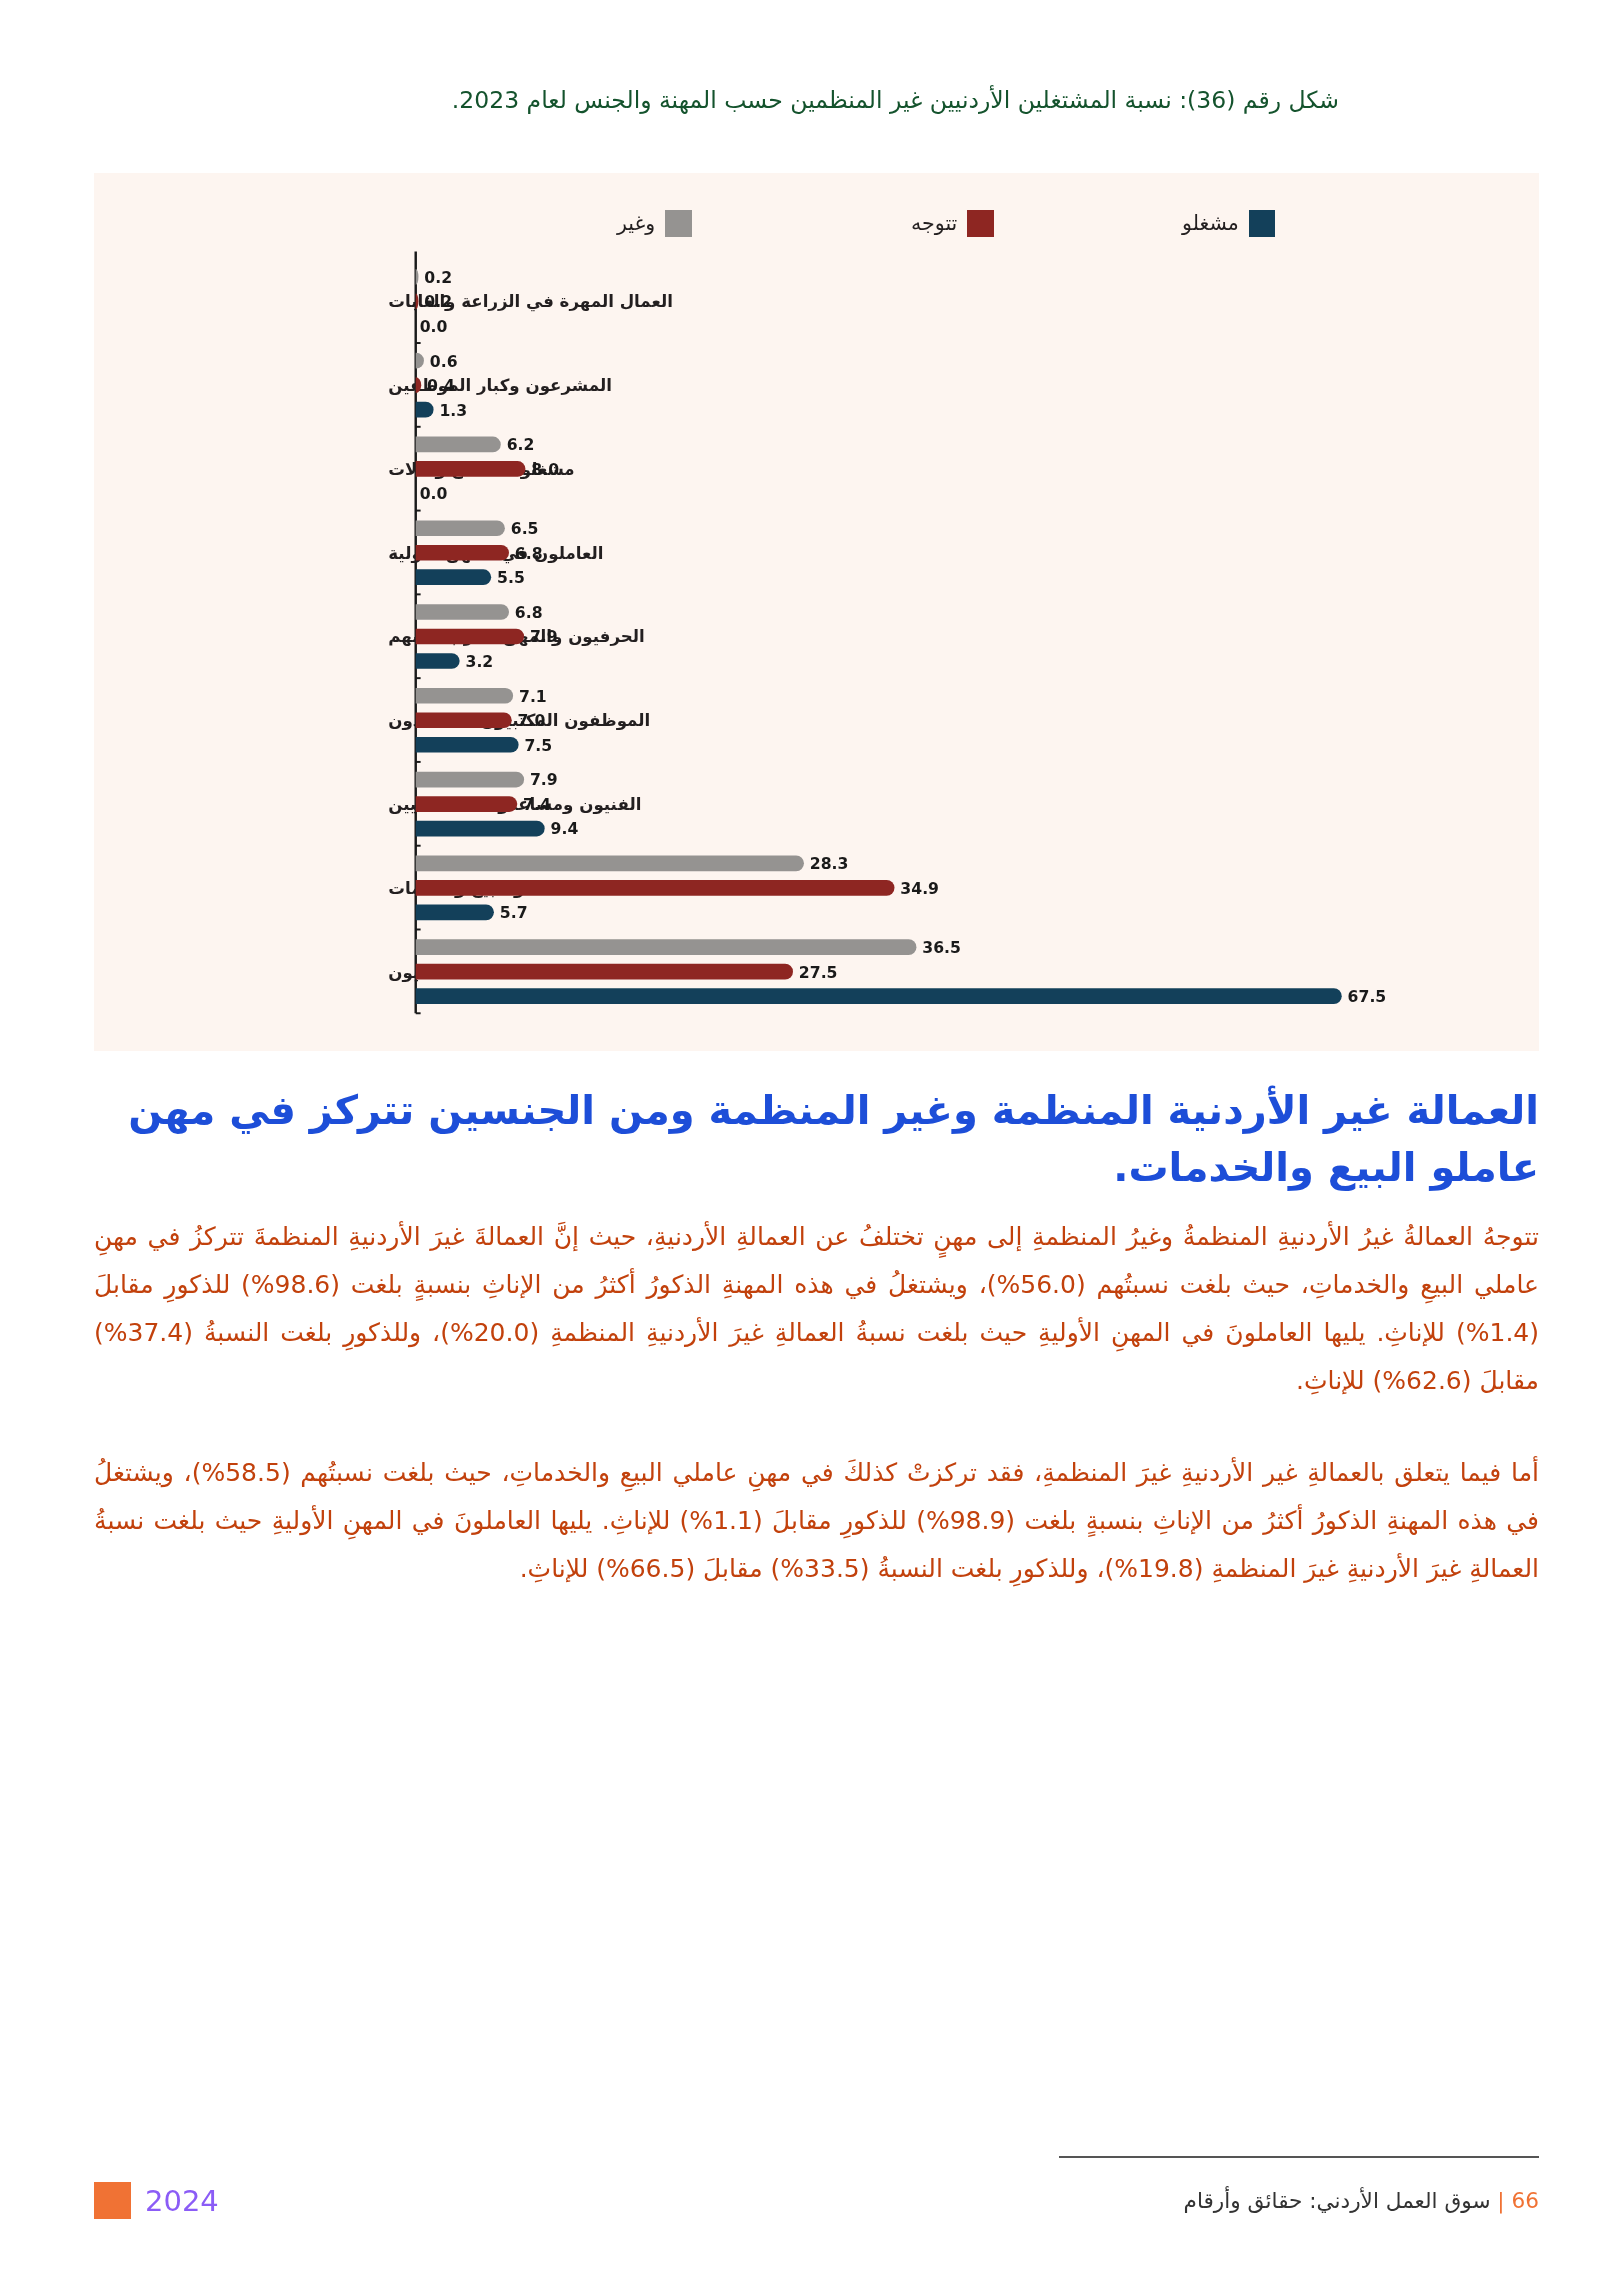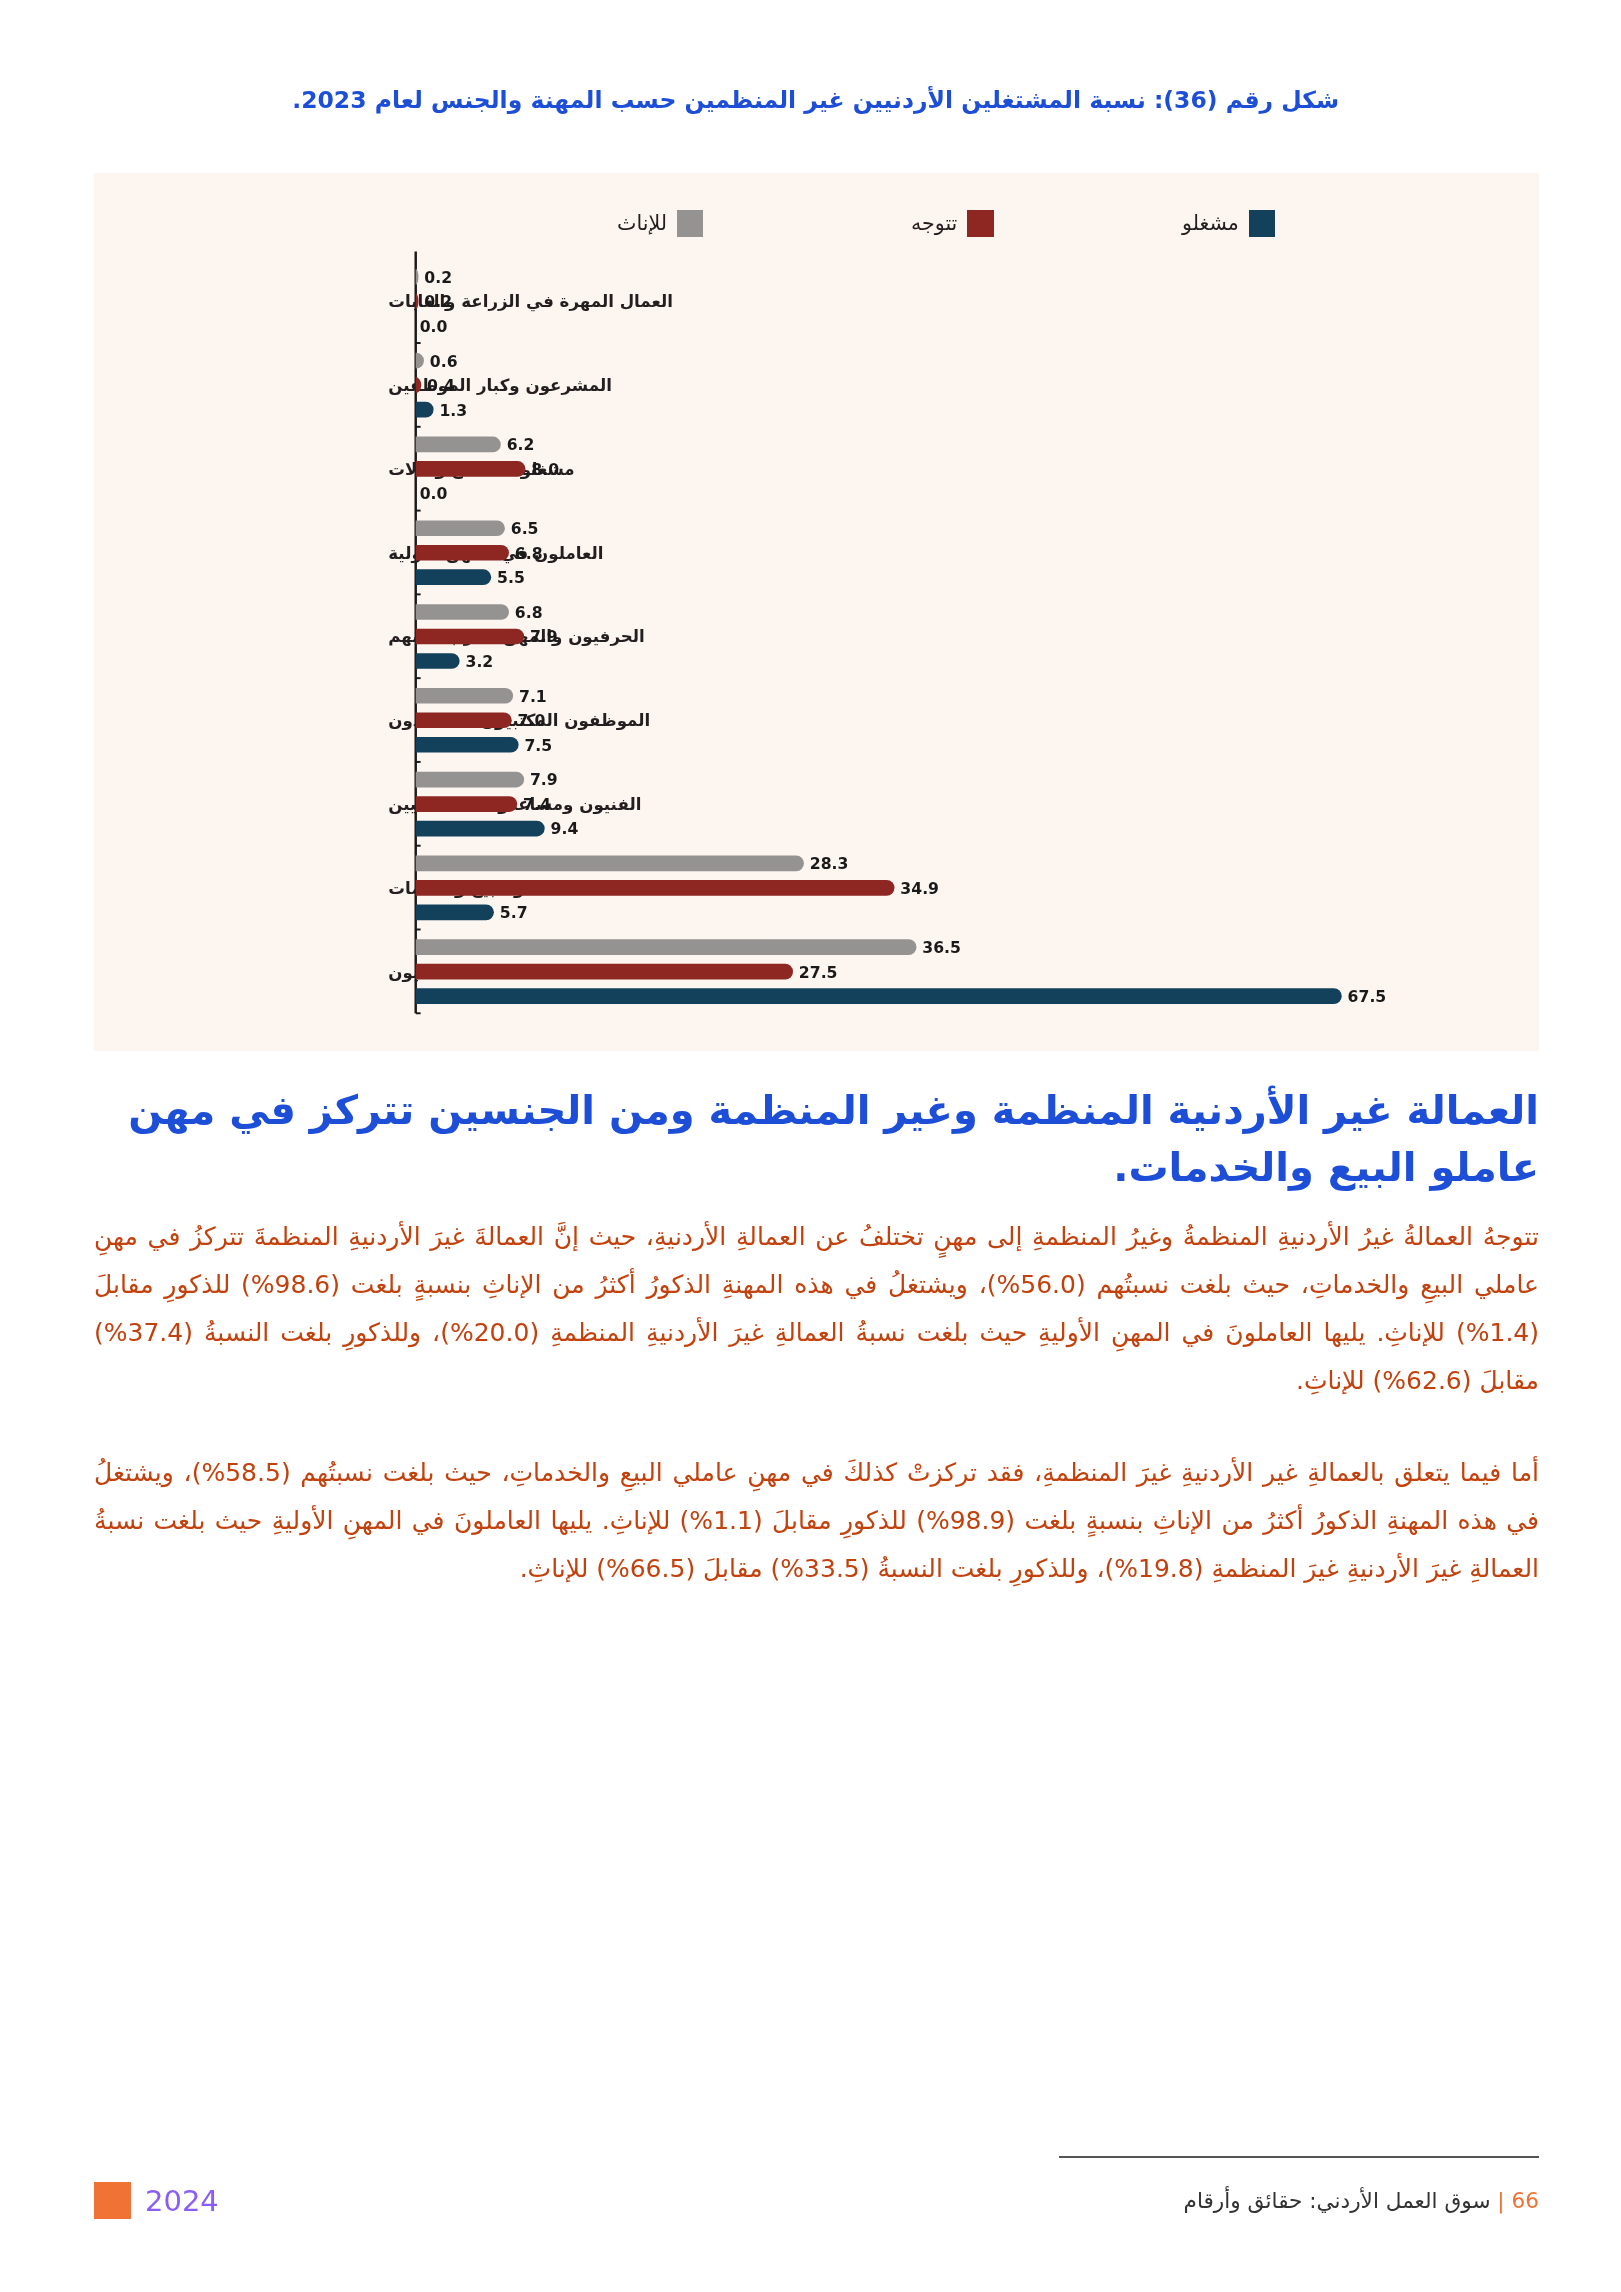--- a/index.html
+++ b/index.html
@@ -1,19 +1,19 @@
 <!DOCTYPE html>
 <html lang="ar" dir="rtl"><head>
 <meta charset="utf-8">
 <style>
   html, body { margin:0; padding:0; background:#ffffff; }
   body { width:1621px; height:2293px; position:relative; overflow:hidden;
          font-family:"DejaVu Sans", "Liberation Sans", sans-serif; color:#231f20; }
   .fig-title { position:absolute; top:86px; right:282px; left:196px; text-align:right;
-               font-size:23.5px; font-weight:bold; color:#1d4ed8; direction:rtl; }
+               font-size:23.5px; font-weight:normal; color:#14532d; direction:rtl; }
   .chart-box { position:absolute; left:94px; top:173px; width:1445px; height:878px; background:#fdf5f0; }
   .legend { position:absolute; top:37px; left:0; width:100%; height:29px; }
   .legend-item { position:absolute; top:0; display:flex; align-items:center; gap:9.8px; direction:rtl; }
   .legend-swatch { width:26.5px; height:26.5px; display:inline-block; }
   .legend-label { font-size:20.6px; color:#231f20; }
   svg.chart { position:absolute; left:0; top:0; }
   .cat-label { font-size:17px; font-weight:bold; fill:#231f20; }
   .val-label { font-size:16px; font-weight:bold; fill:#1a1a1a; }
   .headline { position:absolute; top:1082px; left:94px; width:1445px; text-align:right;
               font-size:40px; font-weight:bold; color:#1d4ed8; line-height:57px; direction:rtl; }
@@ -38,21 +38,21 @@
     <div class="legend-item" style="left:1088px">
       <span class="legend-swatch" id="sw0" style="background: rgb(19, 64, 90);"></span>
       <span class="legend-label">مشغلو</span>
     </div>
     <div class="legend-item" style="left:817px">
       <span class="legend-swatch" id="sw1" style="background: rgb(142, 38, 34);"></span>
       <span class="legend-label">تتوجه</span>
     </div>
     <div class="legend-item" style="left:523px">
       <span class="legend-swatch" id="sw2" style="background: rgb(149, 147, 145);"></span>
-      <span class="legend-label">للإناث</span>
+      <span class="legend-label">وغير</span>
     </div>
   </div>
   <svg class="chart" id="chart-svg" width="1445" height="878" viewBox="0 0 1474 896">
       <line x1="328" y1="80" x2="328" y2="857.5" stroke="#1a1a1a" stroke-width="2.5"></line>
       <line x1="328" y1="173.5" x2="333" y2="173.5" stroke="#1a1a1a" stroke-width="2"></line>
       <text x="300" y="137" text-anchor="end" class="cat-label" direction="rtl">العمال المهرة في الزراعة والغابات</text>
       <path d="M328,98 H328 A2.8000000000000003,8 0 0 1 328,114 H328 Z" fill="#959391"></path>
       <text x="336.8" y="112" text-anchor="start" class="val-label" direction="ltr">0.2</text>
       <path d="M328,123 H328 A2.8000000000000003,8 0 0 1 328,139 H328 Z" fill="#8e2622"></path>
       <text x="336.8" y="137" text-anchor="start" class="val-label" direction="ltr">0.2</text>

